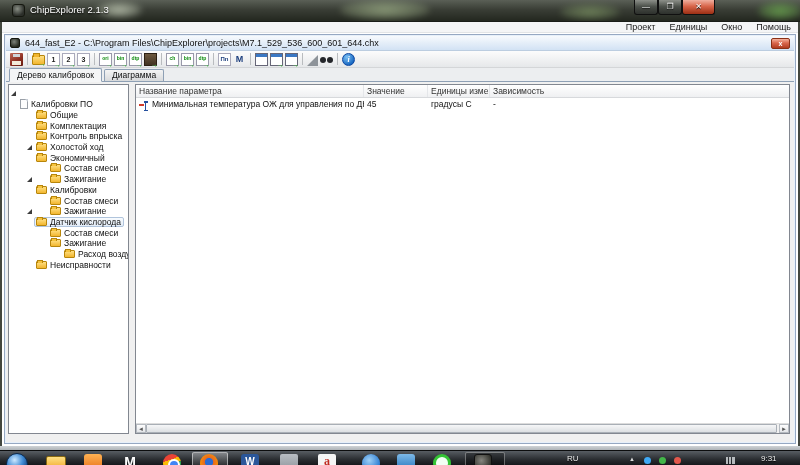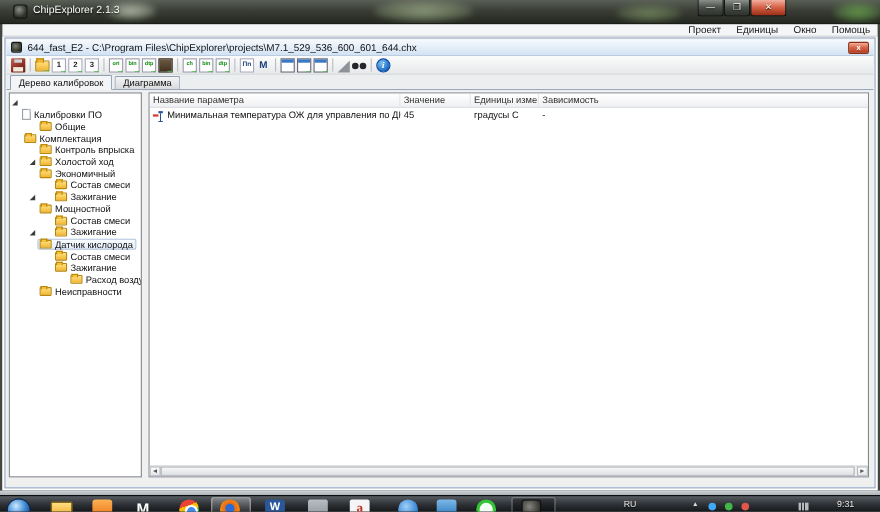--- a/index.html
+++ b/index.html
@@ -288,21 +288,21 @@
                   <span class="t-label">Калибровки ПО</span>
                 </span>
               </div>
               <div class="titem" style="padding-left: 18px;">
                 <span class="expander"></span>
                 <span class="row-core">
                   <span class="t-ico t-folder"></span>
                   <span class="t-label">Общие</span>
                 </span>
               </div>
-              <div class="titem" style="padding-left: 4px;">
+              <div class="titem" style="padding-left: 18px;">
                 <span class="expander"></span>
                 <span class="row-core">
                   <span class="t-ico t-folder"></span>
                   <span class="t-label">Комплектация</span>
                 </span>
               </div>
               <div class="titem" style="padding-left: 18px;">
                 <span class="expander"></span>
                 <span class="row-core">
                   <span class="t-ico t-folder"></span>
@@ -334,21 +334,21 @@
                 <span class="expander"></span>
                 <span class="row-core">
                   <span class="t-ico t-folder"></span>
                   <span class="t-label">Зажигание</span>
                 </span>
               </div>
               <div class="titem" style="padding-left: 18px;">
                 <span class="expander open"></span>
                 <span class="row-core">
                   <span class="t-ico t-folder"></span>
-                  <span class="t-label">Мощностной</span>
+                  <span class="t-label">Калибровки</span>
                 </span>
               </div>
               <div class="titem" style="padding-left: 32px;">
                 <span class="expander"></span>
                 <span class="row-core">
                   <span class="t-ico t-folder"></span>
                   <span class="t-label">Состав смеси</span>
                 </span>
               </div>
               <div class="titem" style="padding-left: 32px;">

